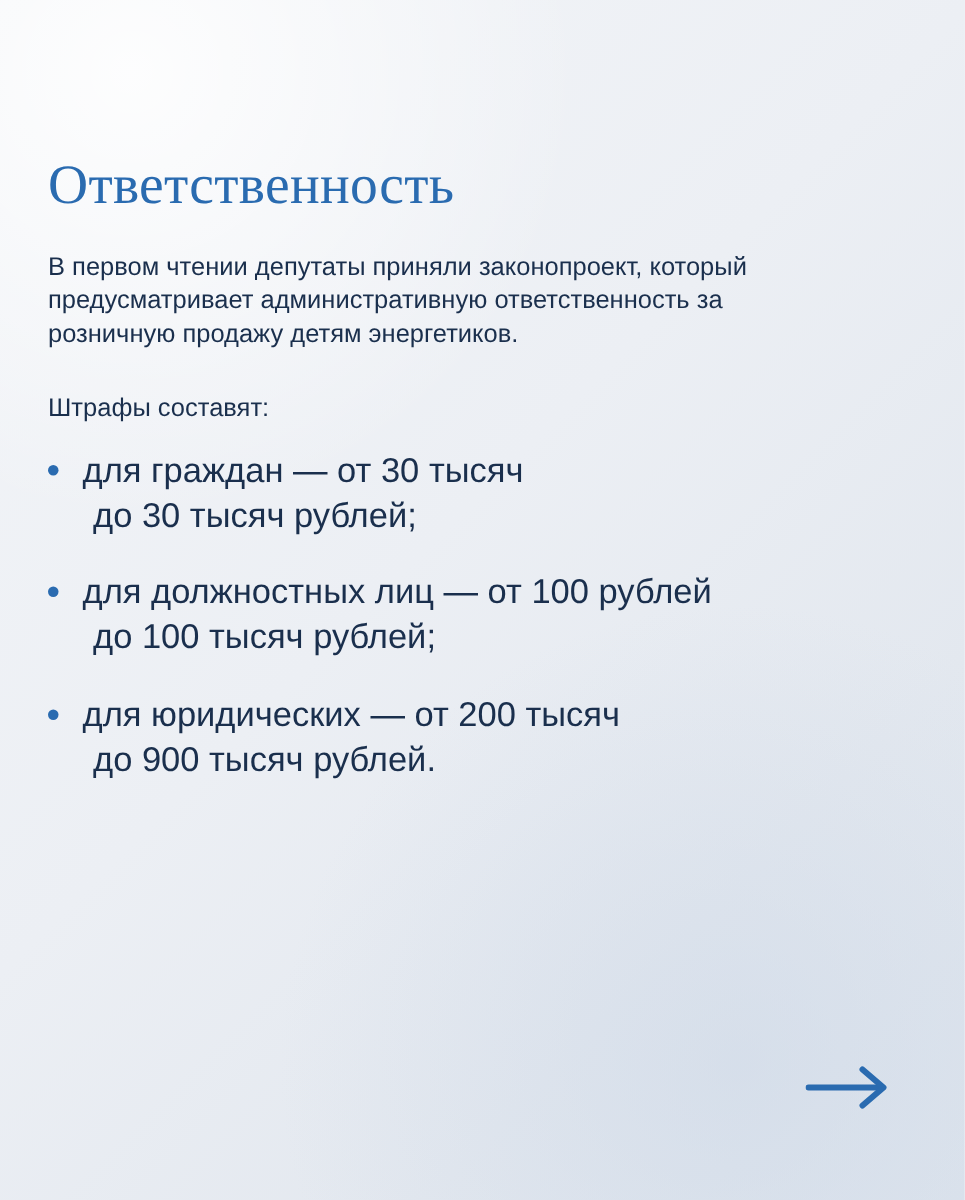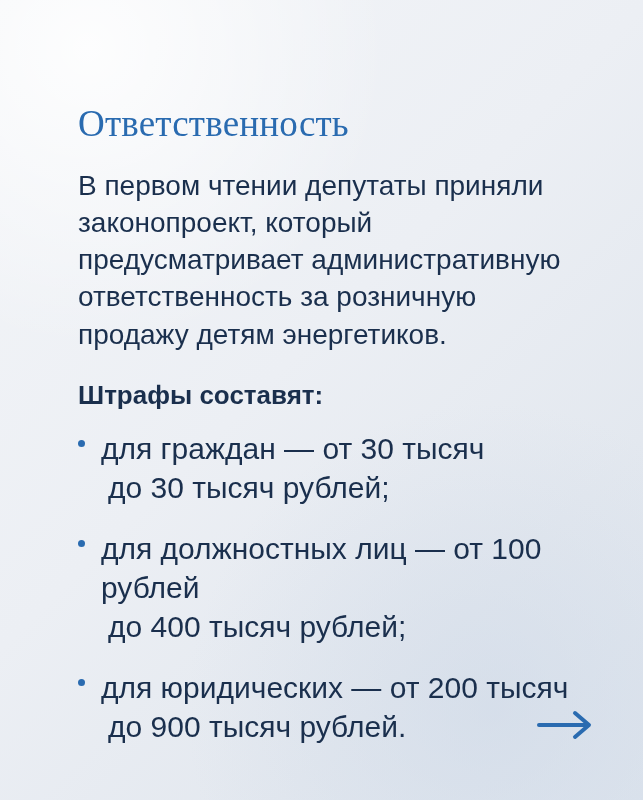--- a/index.html
+++ b/index.html
@@ -40,56 +40,55 @@
     bottom: -220px;
     width: 620px;
     height: 620px;
     border-radius: 50%;
     background: radial-gradient(circle at 50% 50%, rgba(205,216,231,0.55), rgba(205,216,231,0) 70%);
     pointer-events: none;
   }
   .content {
     position: relative;
     z-index: 2;
-    padding: 104px 52px 0 78px;
+    padding: 104px 52px 0 32px;
   }
   .title {
     color: #2a6bb0;
     font-family: "Liberation Serif", serif;
     font-size: 37px;
     font-weight: 400;
     line-height: 1.1;
     margin: 0 0 22px 0;
     letter-spacing: 0.2px;
   }
   .lead {
     color: #1a2f4d;
-    font-size: 28px;
+    font-size: 17px;
     line-height: 1.33;
     margin: 10px 0 26px 0;
     max-width: 505px;
   }
   .subhead {
     color: #1a2f4d;
-    font-size: 26px;
+    font-size: 17px;
     line-height: 1.3;
     margin: 0 0 16px 0;
-    font-weight: bold;
   }
   .bullets {
     list-style: none;
     margin: 0;
     padding: 0;
   }
   .bullet {
     position: relative;
     padding-left: 23px;
     margin-bottom: 22px;
     color: #1a2f4d;
-    font-size: 30px;
+    font-size: 23px;
     line-height: 1.3;
   }
   .bullet:last-child {
     margin-bottom: 0;
   }
   .bullet .dot {
     position: absolute;
     left: 0;
     top: 11px;
     width: 7px;
@@ -127,21 +126,21 @@
 
       <li class="bullet">
         <span class="dot"></span>
         <span>для граждан — от 30 тысяч</span>
         <span class="line2">до 30 тысяч рублей;</span>
       </li>
 
       <li class="bullet">
         <span class="dot"></span>
         <span>для должностных лиц — от 100 рублей</span>
-        <span class="line2">до 400 тысяч рублей;</span>
+        <span class="line2">до 100 тысяч рублей;</span>
       </li>
 
       <li class="bullet">
         <span class="dot"></span>
         <span>для юридических — от 200 тысяч</span>
         <span class="line2">до 900 тысяч рублей.</span>
       </li>
 
     </ul>
   </div>

